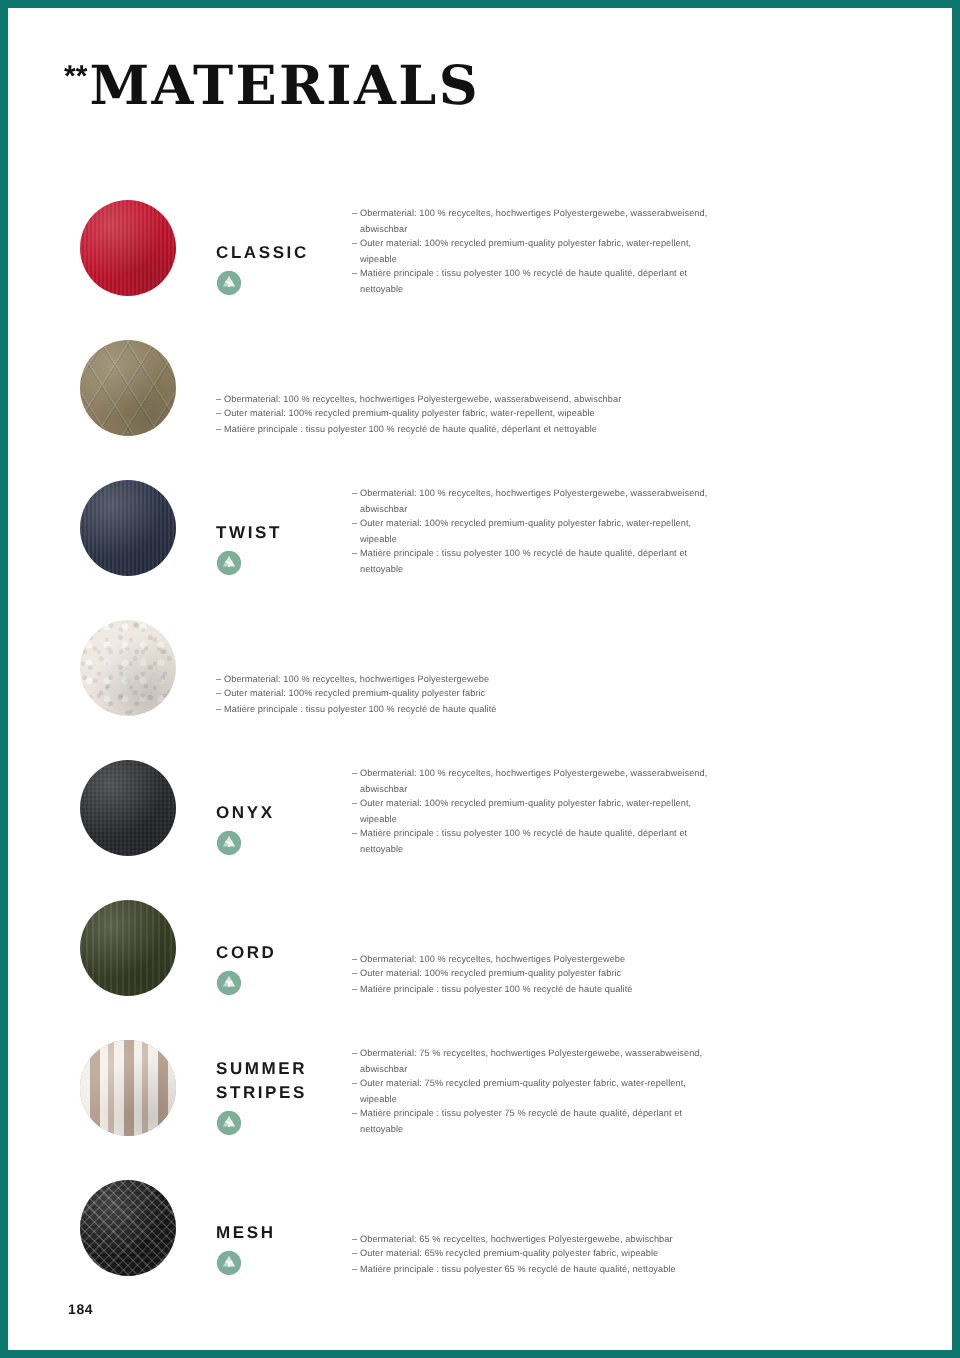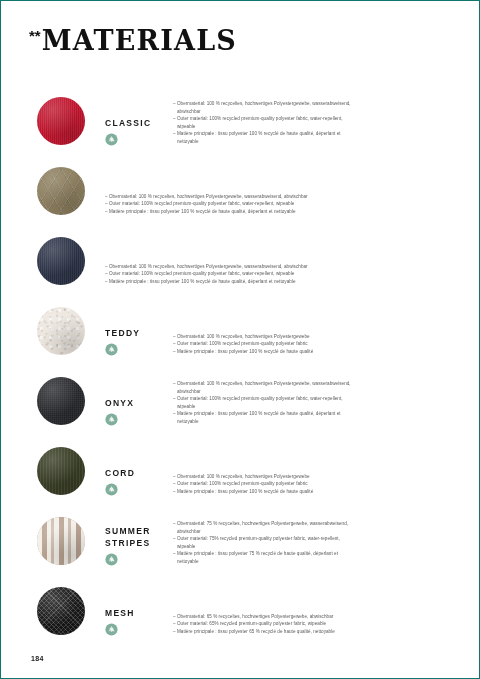--- a/index.html
+++ b/index.html
@@ -12,21 +12,21 @@
     height: 679px;
     font-family: "Liberation Sans", sans-serif;
     overflow: hidden;
   }
   .page {
     position: relative;
     width: 480px;
     height: 679px;
     background: #ffffff;
     box-sizing: border-box;
-    border: 1px solid #0f766e;
+    border: 4px solid #0f766e;
   }
 
   
   .page-title {
     position: absolute;
     left: 28px;
     top: 26px;
     font-family: "DejaVu Serif", "Liberation Serif", serif;
     font-weight: bold;
     font-size: 27px;
@@ -241,44 +241,44 @@
           <div class="desc-line">Matière principale : tissu polyester 100 % recyclé de haute qualité, déperlant et nettoyable</div>
         </div>
       </div>
       <div class="material-row">
         <div class="swatch-wrap">
           <div class="swatch" style="background: rgb(43, 51, 71);">
             <div class="tex tex-twill"></div>
             <div class="shade"></div>
           </div>
         </div>
+        <div class="label-wrap">
+          <div class="material-name">TWIST</div>
+          <div class="badge-row">
+            <span class="recycle-badge"><svg viewBox="0 0 24 24" width="13" height="13">
+                <circle cx="12" cy="12" r="11.2" fill="#7fae9b"></circle>
+                <path d="M12 5.4 L15.4 11.2 L12.9 11.2 L12.9 15.6 L11.1 15.6 L11.1 11.2 L8.6 11.2 Z" fill="#ffffff" opacity="0.82" transform="rotate(120 12 12)"></path>
+                <path d="M12 5.4 L15.4 11.2 L12.9 11.2 L12.9 15.6 L11.1 15.6 L11.1 11.2 L8.6 11.2 Z" fill="#ffffff" opacity="0.5" transform="rotate(240 12 12)"></path>
+                <path d="M12 5.4 L15.4 11.2 L12.9 11.2 L12.9 15.6 L11.1 15.6 L11.1 11.2 L8.6 11.2 Z" fill="#ffffff" opacity="0.7"></path>
+              </svg></span>
+          </div>
+        </div>
         <div class="desc-wrap">
           <div class="desc-line">Obermaterial: 100 % recyceltes, hochwertiges Polyestergewebe, wasserabweisend, abwischbar</div>
           <div class="desc-line">Outer material: 100% recycled premium-quality polyester fabric, water-repellent, wipeable</div>
           <div class="desc-line">Matière principale : tissu polyester 100 % recyclé de haute qualité, déperlant et nettoyable</div>
         </div>
       </div>
       <div class="material-row">
         <div class="swatch-wrap">
           <div class="swatch" style="background: rgb(236, 230, 222);">
             <div class="tex tex-fuzz"></div>
             <div class="shade"></div>
           </div>
         </div>
-        <div class="label-wrap">
-          <div class="material-name">TEDDY</div>
-          <div class="badge-row">
-            <span class="recycle-badge"><svg viewBox="0 0 24 24" width="13" height="13">
-                <circle cx="12" cy="12" r="11.2" fill="#7fae9b"></circle>
-                <path d="M12 5.4 L15.4 11.2 L12.9 11.2 L12.9 15.6 L11.1 15.6 L11.1 11.2 L8.6 11.2 Z" fill="#ffffff" opacity="0.82" transform="rotate(120 12 12)"></path>
-                <path d="M12 5.4 L15.4 11.2 L12.9 11.2 L12.9 15.6 L11.1 15.6 L11.1 11.2 L8.6 11.2 Z" fill="#ffffff" opacity="0.5" transform="rotate(240 12 12)"></path>
-                <path d="M12 5.4 L15.4 11.2 L12.9 11.2 L12.9 15.6 L11.1 15.6 L11.1 11.2 L8.6 11.2 Z" fill="#ffffff" opacity="0.7"></path>
-              </svg></span>
-          </div>
-        </div>
         <div class="desc-wrap">
           <div class="desc-line">Obermaterial: 100 % recyceltes, hochwertiges Polyestergewebe</div>
           <div class="desc-line">Outer material: 100% recycled premium-quality polyester fabric</div>
           <div class="desc-line">Matière principale : tissu polyester 100 % recyclé de haute qualité</div>
         </div>
       </div>
       <div class="material-row">
         <div class="swatch-wrap">
           <div class="swatch" style="background: rgb(36, 38, 42);">
             <div class="tex tex-weave"></div>

